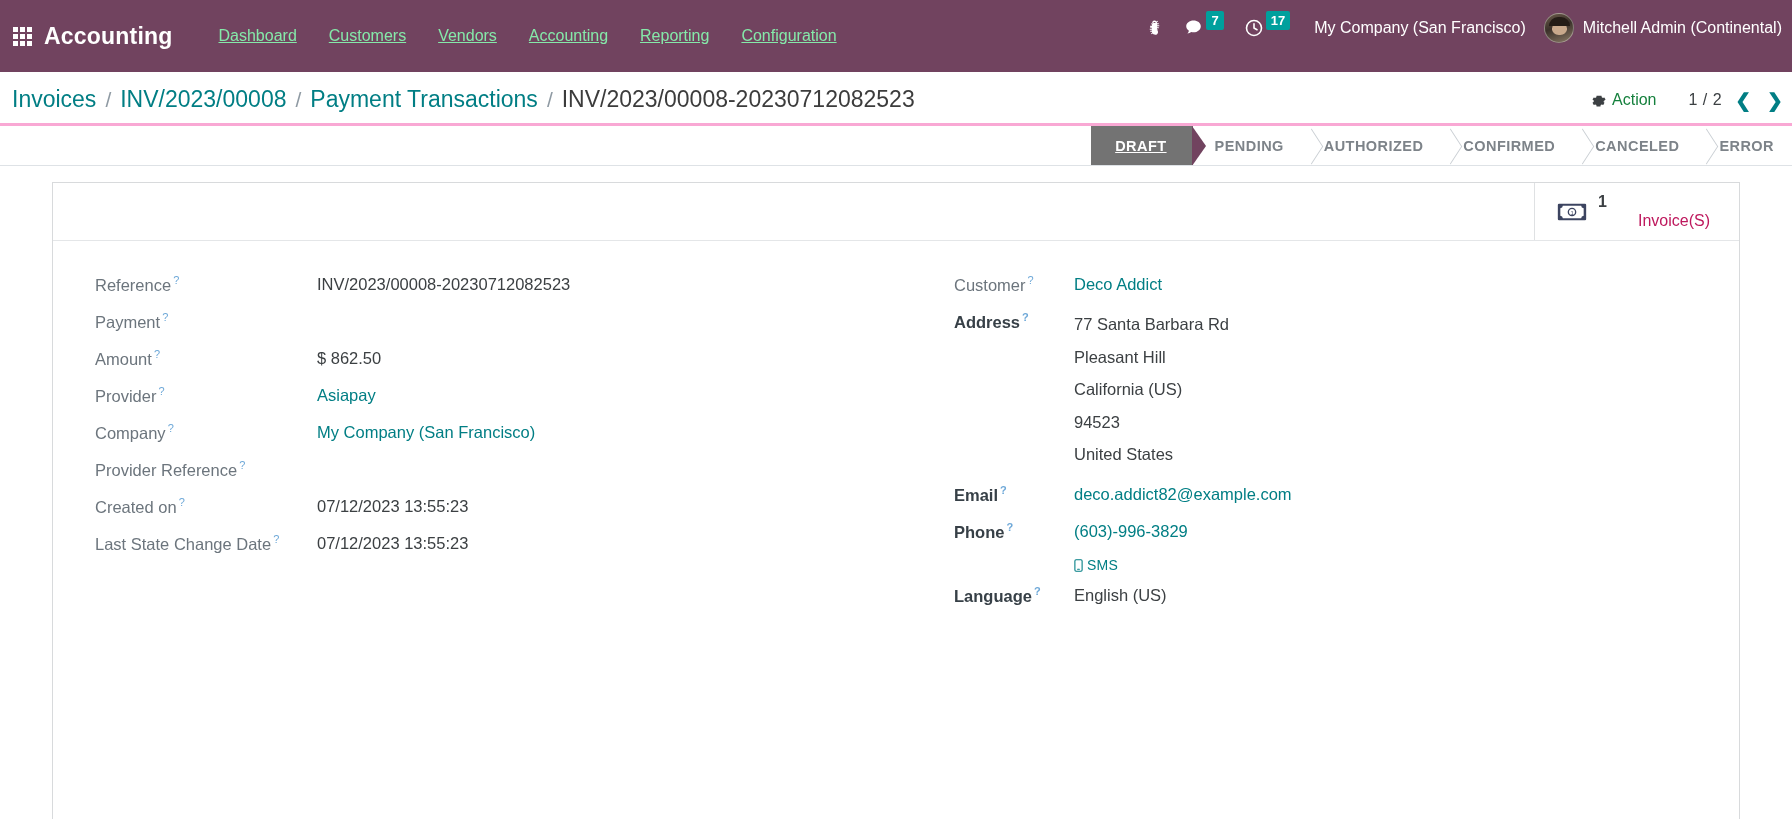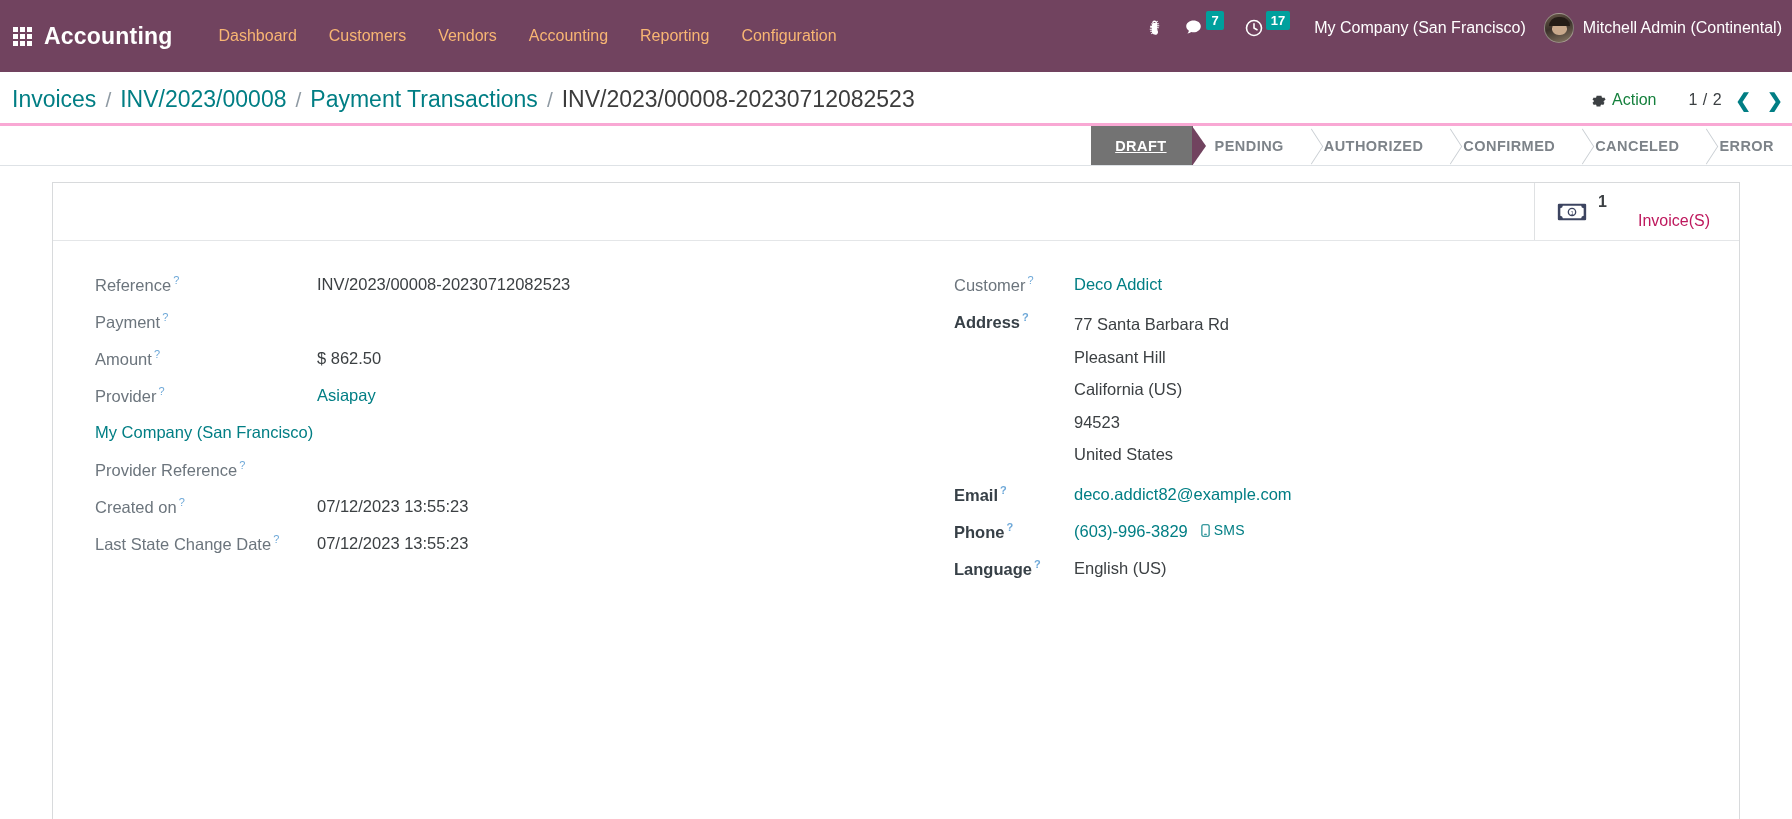--- a/index.html
+++ b/index.html
@@ -37,23 +37,24 @@
     font-size: 23px;
     font-weight: 700;
     letter-spacing: .2px;
     margin-right: 30px;
     cursor: pointer;
   }
   .menu-items { display: flex; align-items: center; gap: 0; }
   .menu-item {
     font-size: 16px;
     padding: 8px 16px;
-    color: #fdba74;
+    color: #86efac;
     cursor: pointer;
     opacity: .97;
+    text-decoration: underline;
   }
   .nav-right {
     position: absolute;
     right: 0; top: 0;
     height: 55px;
     display: flex;
     align-items: center;
     gap: 0;
     padding-right: 0;
   }
@@ -262,21 +263,21 @@
   }
   .field-value {
     font-size: 16.5px;
     color: #3c4043;
     line-height: 1.55;
     padding-top: 1px;
   }
   .field-value.link { color: #017e84; cursor: pointer; }
   .field-value.empty { min-height: 22px; }
   .addr-line { font-size: 16.5px; color: #3c4043; line-height: 1.97; }
-  .phone-wrap { display: flex; align-items: baseline; gap: 13px; }
+  .phone-wrap { display: flex; align-items: baseline; gap: 13px; flex-direction: column; }
   .sms-link {
     color: #017e84;
     font-size: 14px;
     cursor: pointer;
     display: inline-flex;
     align-items: center;
     gap: 4px;
     letter-spacing: .2px;
   }
 </style>
@@ -415,20 +416,23 @@
         </div>
 
         <div class="field-row">
           <div class="field-label">
             <span>Provider</span><span class="tip">?</span>
           </div>
           <div class="field-value link">Asiapay</div>
         </div>
 
         <div class="field-row">
+          <div class="field-label">
+            <span>Company</span><span class="tip">?</span>
+          </div>
           <div class="field-value link">My Company (San Francisco)</div>
         </div>
 
         <div class="field-row">
           <div class="field-label">
             <span>Provider Reference</span><span class="tip">?</span>
           </div>
           <div class="field-value empty"></div>
         </div>
 

